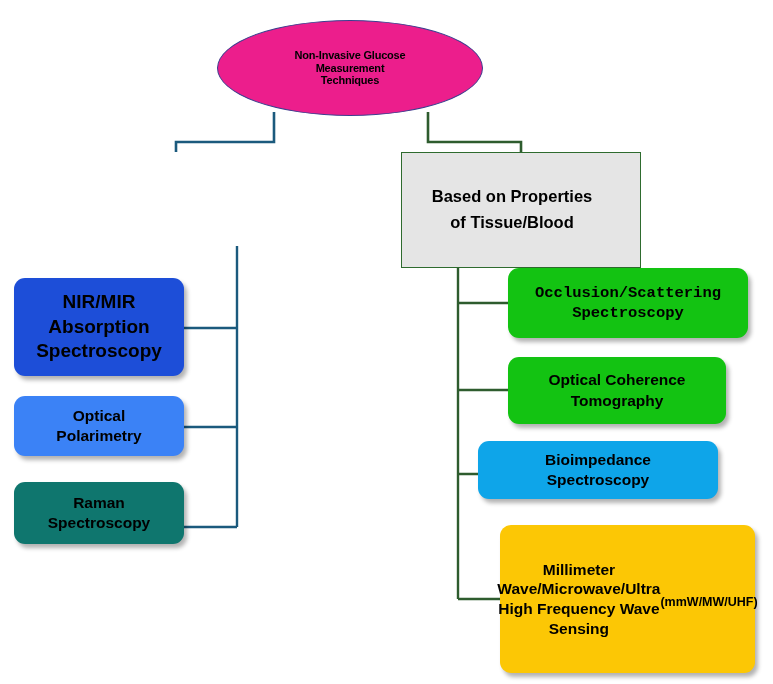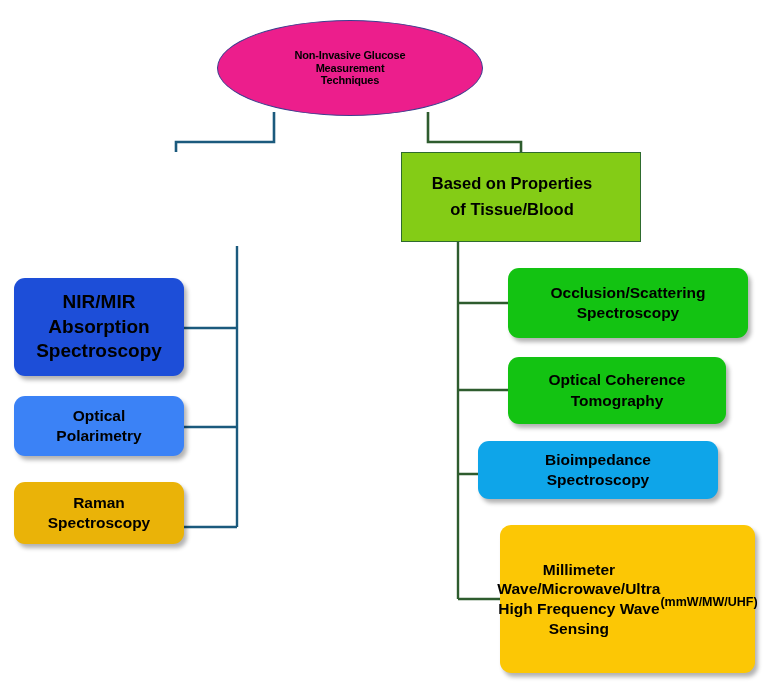--- a/index.html
+++ b/index.html
@@ -65,22 +65,22 @@
     background: #2196ce;
     border: 1.6px solid #1b3a56;
     font-size: 16.5px;
     line-height: 1.55;
     z-index: 3;
   }
   #cat-right {
     left: 401px;
     top: 152px;
     width: 240px;
-    height: 90px;
-    background: #84cc16;
+    height: 116px;
+    background: #e5e5e5;
     border: 1.6px solid #2e6b2e;
     font-size: 16.5px;
     line-height: 1.55;
     z-index: 3;
     padding-right: 18px;
   }
 
   
   .leaf {
     border-radius: 11px;
@@ -91,26 +91,26 @@
   #leaf-nirmir {
     left: 14px; top: 278px; width: 170px; height: 98px;
     background: #1d4ed8; font-size: 19px; line-height: 1.30;
   }
   #leaf-polarimetry {
     left: 14px; top: 396px; width: 170px; height: 60px;
     background: #3b82f6; font-size: 15.5px; line-height: 1.30;
   }
   #leaf-raman {
     left: 14px; top: 482px; width: 170px; height: 62px;
-    background: #eab308; font-size: 15.5px; line-height: 1.30;
+    background: #0f766e; font-size: 15.5px; line-height: 1.30;
   }
 
   #leaf-occlusion {
     left: 508px; top: 268px; width: 240px; height: 70px;
-    background: #13c312; font-size: 15.5px; line-height: 1.30;
+    background: #13c312; font-size: 15.5px; line-height: 1.30; font-family: Liberation Mono, monospace;
   }
   #leaf-oct {
     left: 508px; top: 357px; width: 218px; height: 67px;
     background: #13c312; font-size: 15.5px; line-height: 1.30;
   }
   #leaf-bioimpedance {
     left: 478px; top: 441px; width: 240px; height: 58px;
     background: #0ea5e9; font-size: 15.5px; line-height: 1.30;
   }
   #leaf-mmwave {

